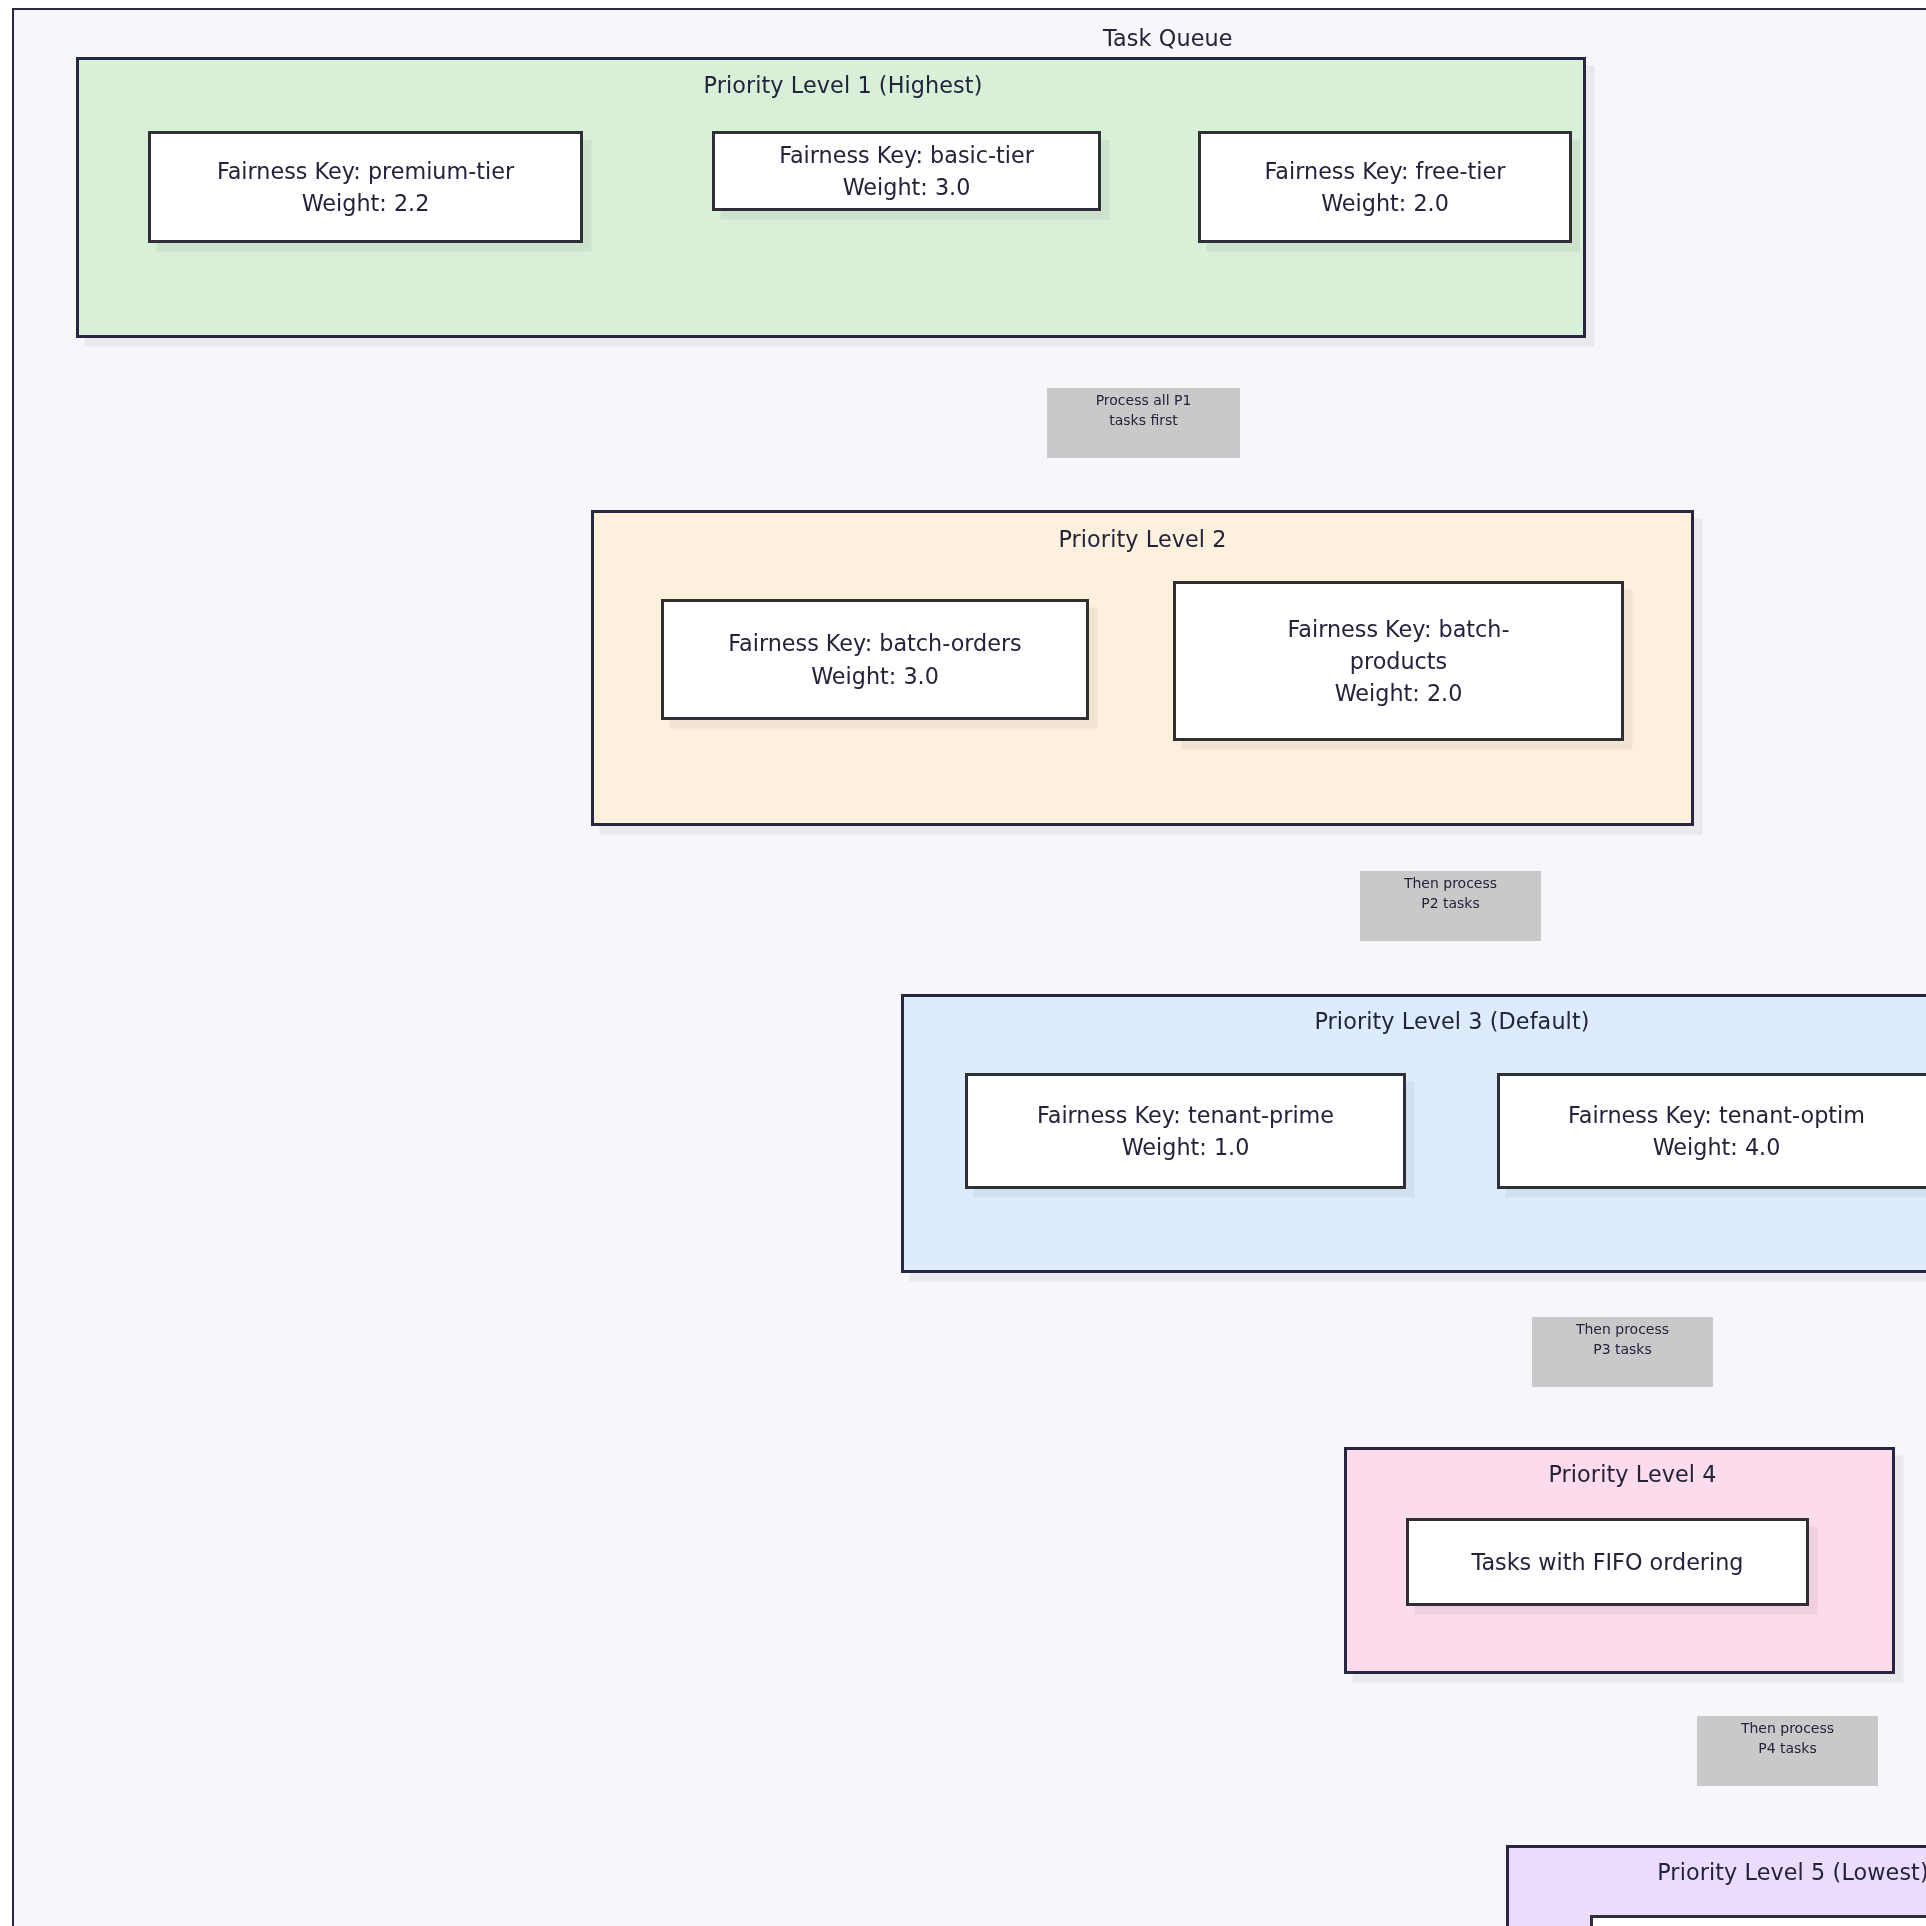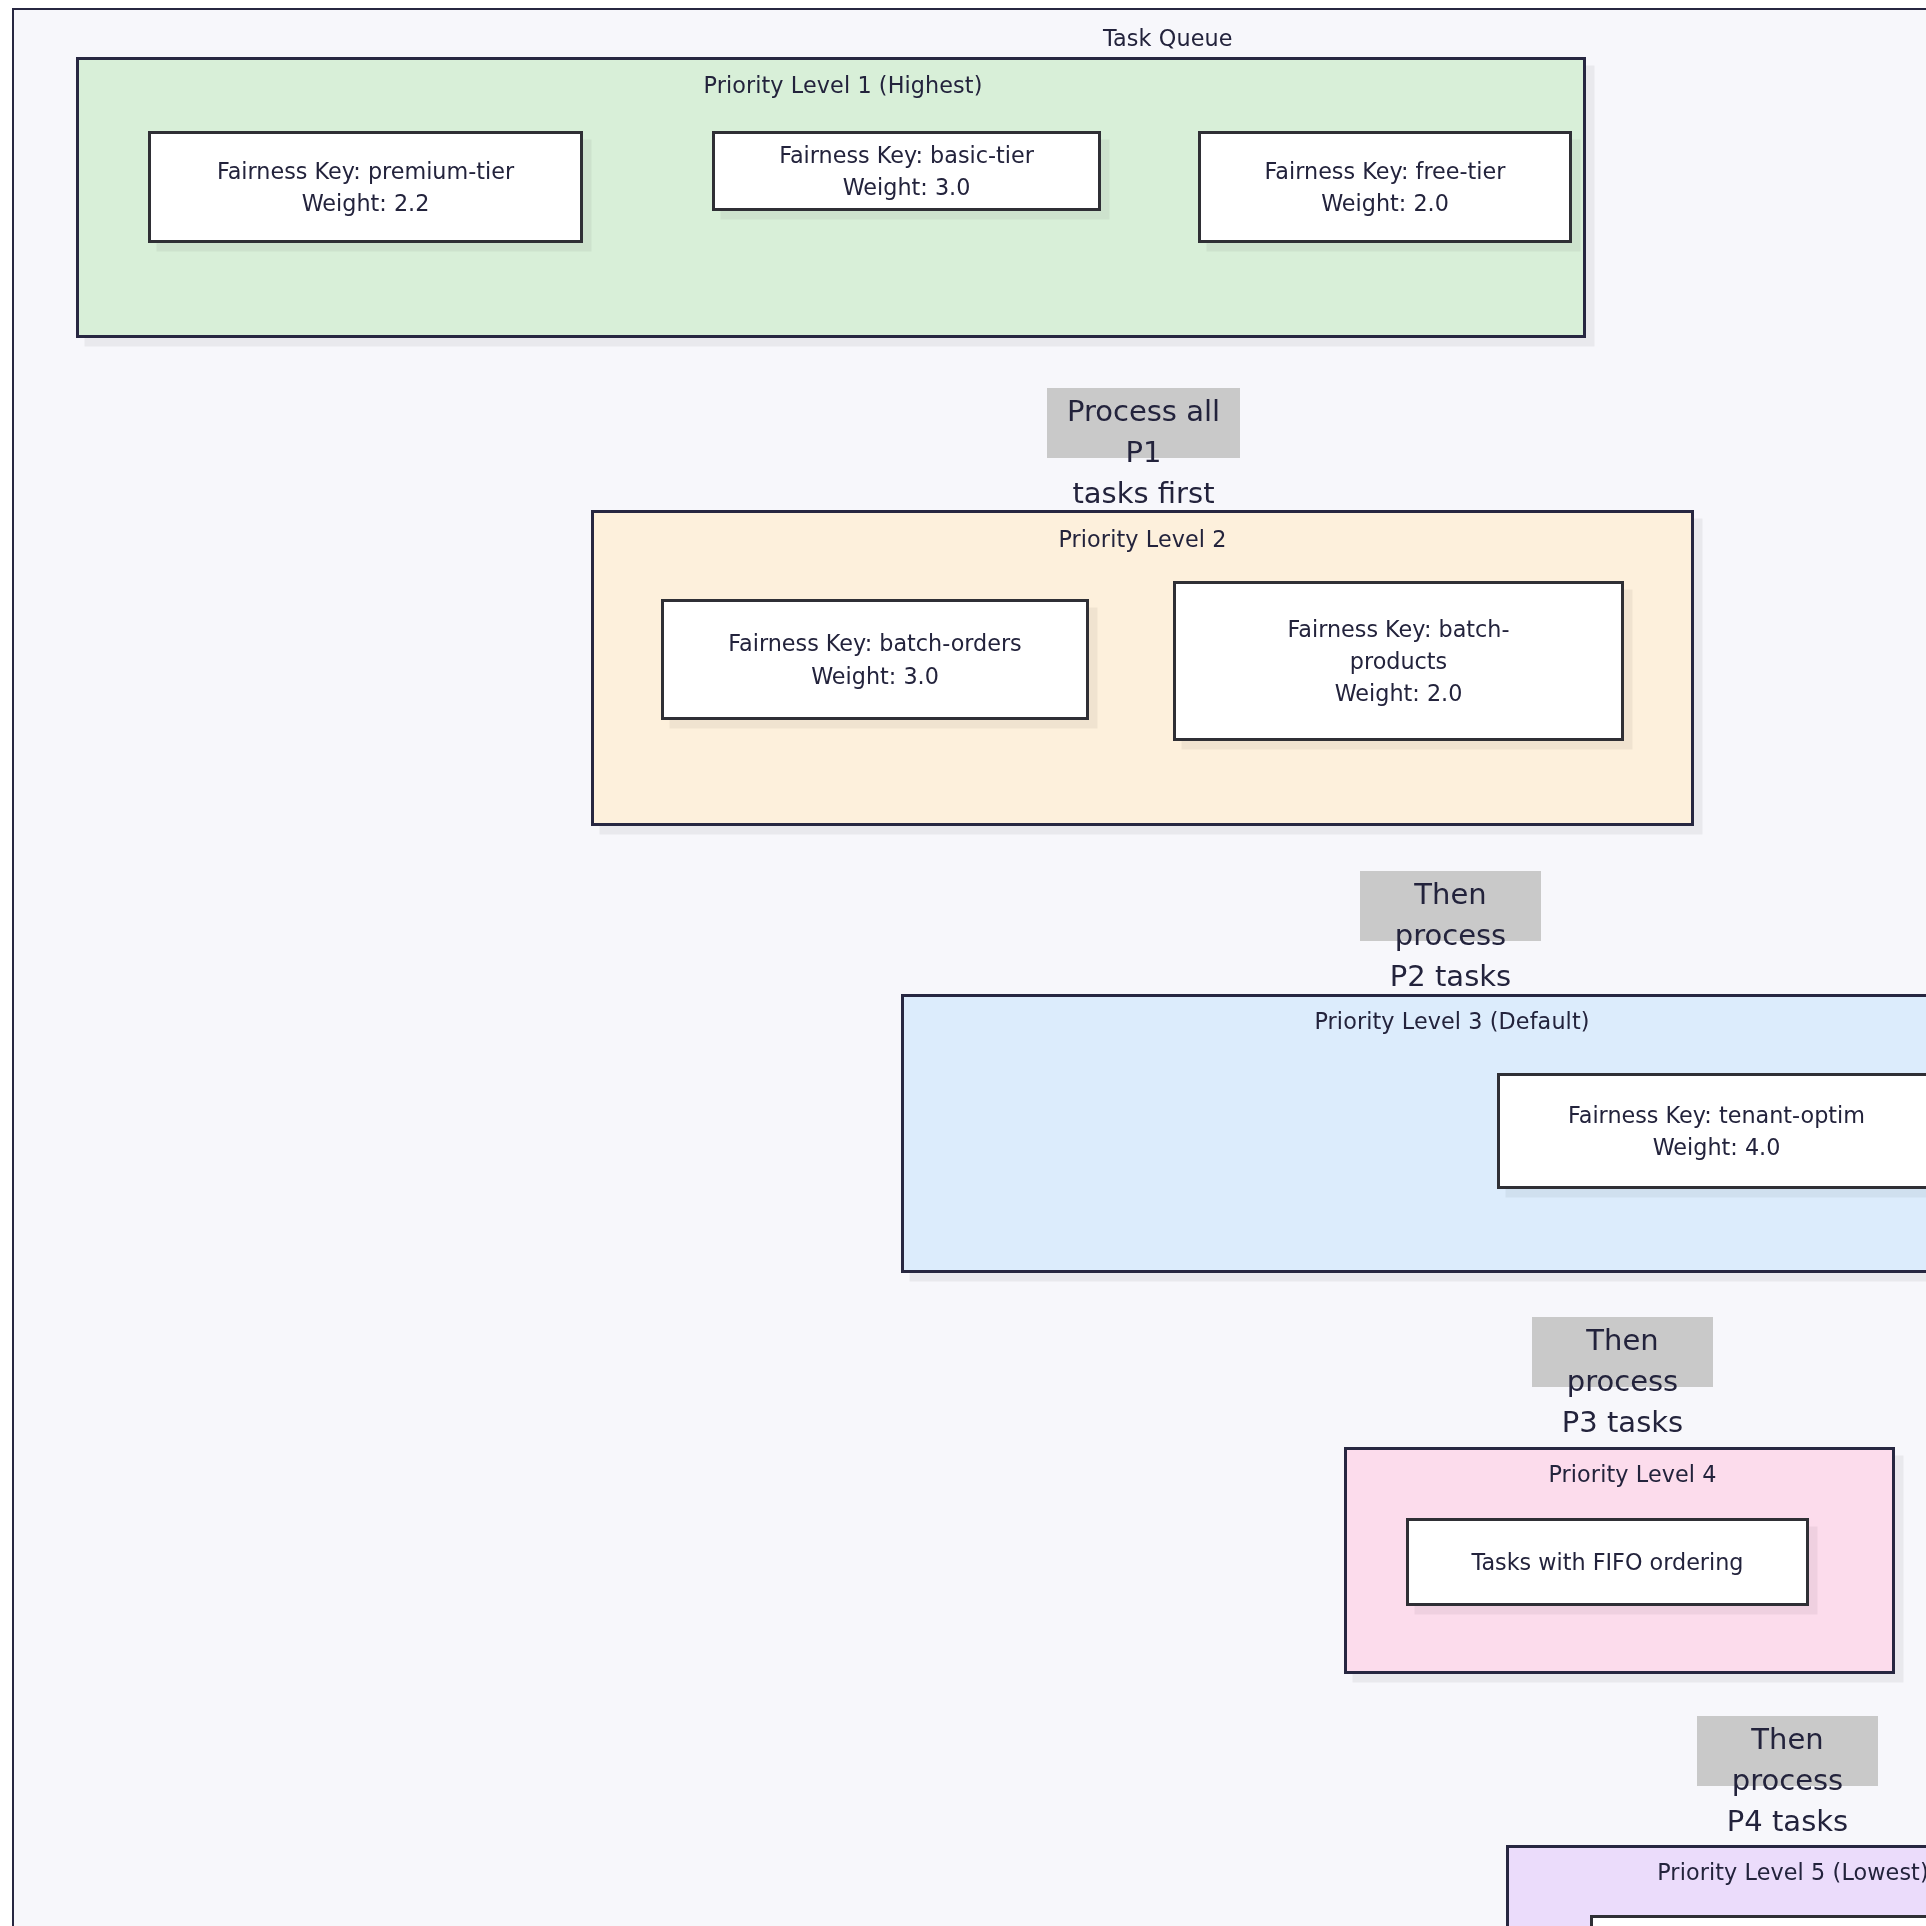--- a/index.html
+++ b/index.html
@@ -57,21 +57,21 @@
     color: #23233c;
     font-size: 22.3px;
     line-height: 1.45;
     padding: 1.5px 5.4px;
   }
   .card .ln { display: block; }
   .edge-label {
     position: absolute;
     background: #c9c9c9;
     color: #23233c;
-    font-size: 29px;
+    font-size: 14px;
     line-height: 1.42;
     text-align: center;
     padding: 3.1px 3.9px 4.6px 3.9px;
     box-sizing: border-box;
     white-space: pre-line;
   }
   
   .fill-green  { background: #d8efd8; }
   .fill-orange { background: #fdf0dc; }
   .fill-blue   { background: #dcecfc; }
@@ -162,20 +162,24 @@
     <span class="ln">products</span>
     <span class="ln">Weight: 2.0</span>
   </div>
 
   <div class="edge-label" style="left:1360px; top:871px; width:181px; height:70px;">Then process
 P2 tasks</div>
 
   <div class="node fill-blue" style="left:901px; top:994px; width:1102px; height:279px;"></div>
   <div class="cluster-title" style="top:1010px; left:901px; width:1102px;">Priority Level 3 (Default)</div>
 
+  <div class="card" style="left:965px; top:1073px; width:441px; height:116px;">
+    <span class="ln">Fairness Key: tenant-prime</span>
+    <span class="ln">Weight: 1.0</span>
+  </div>
 
   <div class="card" style="left:1497px; top:1073px; width:439px; height:116px;">
     <span class="ln">Fairness Key: tenant-optim</span>
     <span class="ln">Weight: 4.0</span>
   </div>
 
   <div class="edge-label" style="left:1532px; top:1317px; width:181px; height:70px;">Then process
 P3 tasks</div>
 
   <div class="node fill-pink" style="left:1344px; top:1447px; width:551px; height:227px;"></div>

